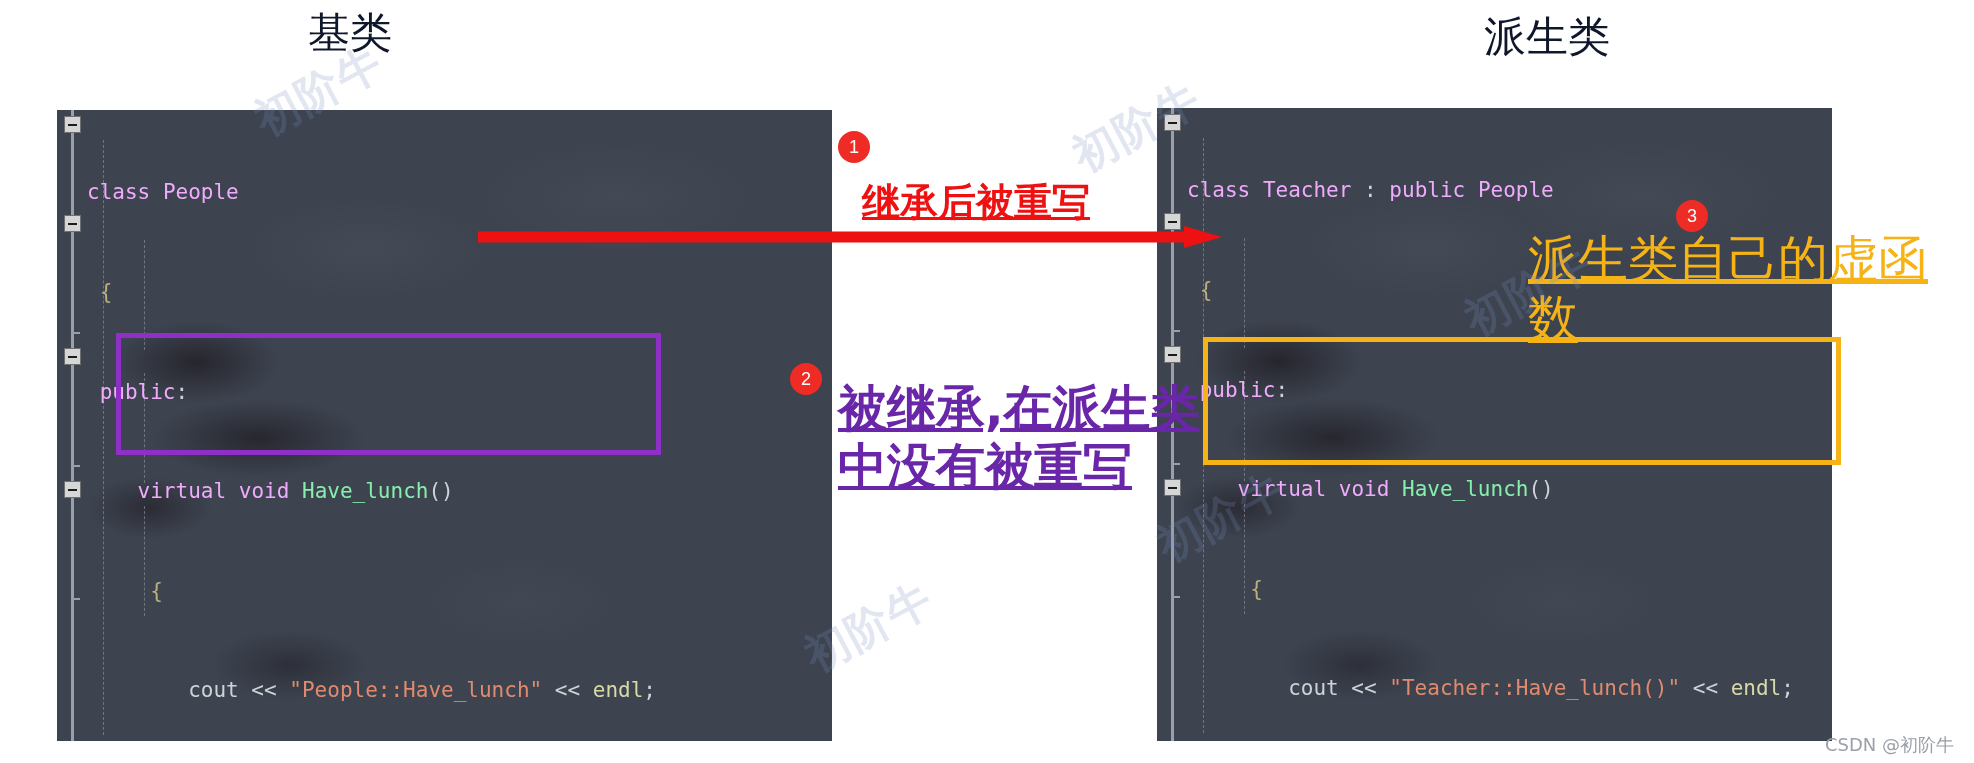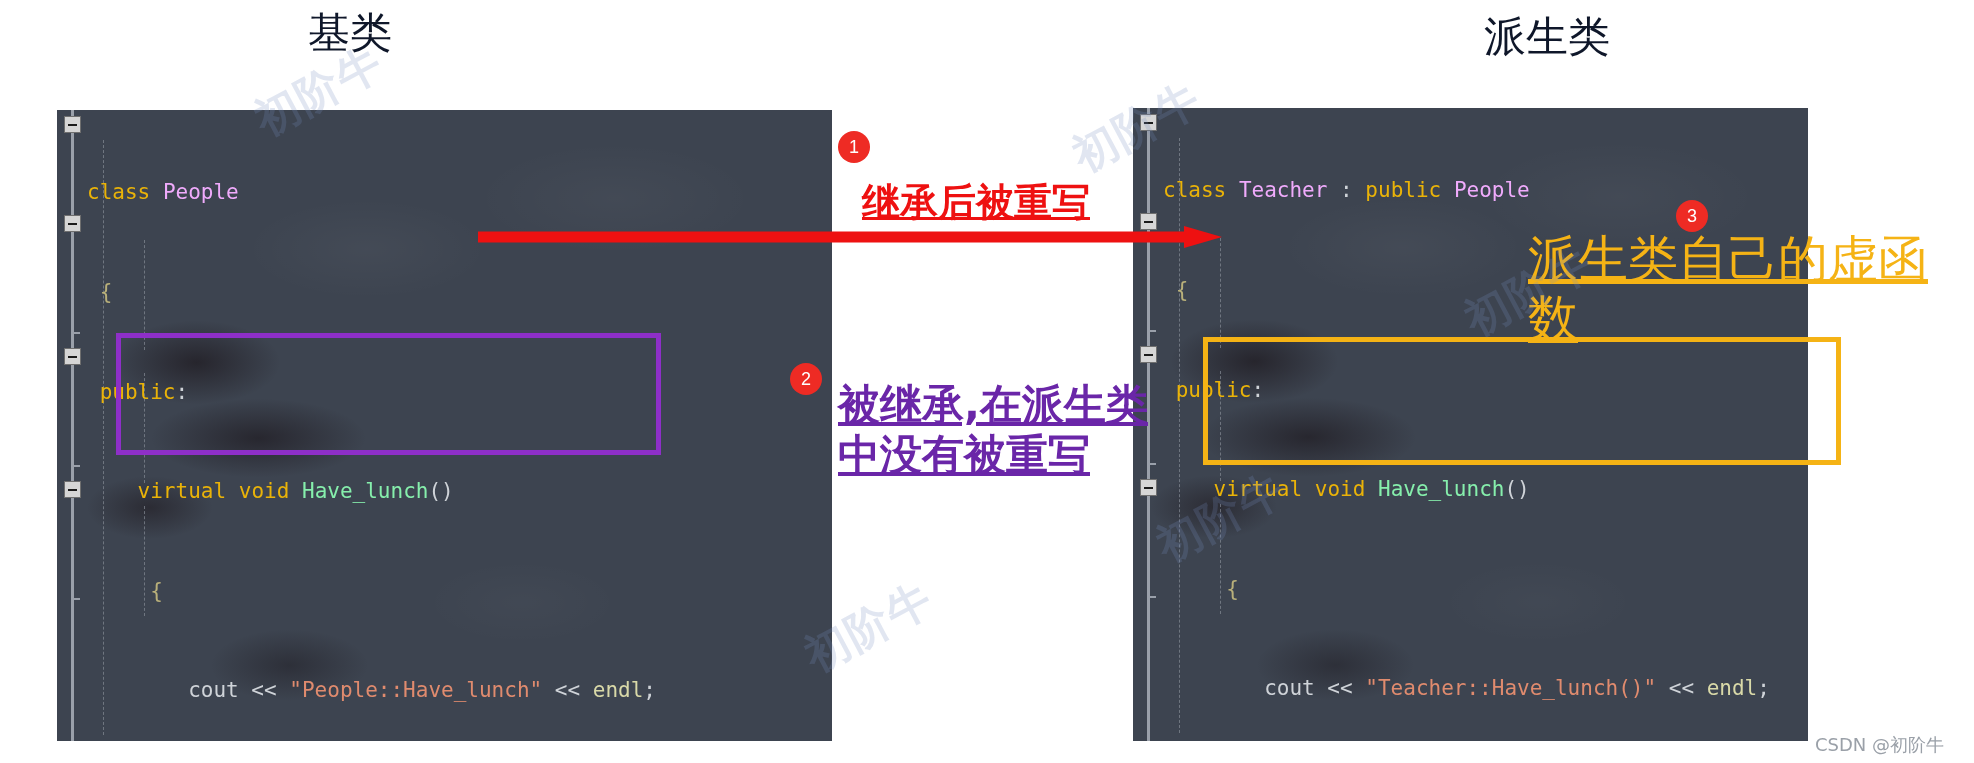--- a/index.html
+++ b/index.html
@@ -38,21 +38,21 @@
     line-height: 33.2px;
     white-space: pre;
   }
   #code-pane-base {
     left: 57px;
     top: 110px;
     width: 775px;
     height: 631px;
   }
   #code-pane-derived {
-    left: 1133px;
+    left: 1157px;
     top: 108px;
     width: 675px;
     height: 633px;
   }
 
   
   .pane-texture {
     position: absolute;
     inset: 0;
     pointer-events: none;
@@ -113,21 +113,21 @@
     left: 30px;
     top: 0;
   }
   .code-line {
     height: 33.2px;
     white-space: pre;
     position: relative;
   }
 
   
-  .t-key  { color: #eab308; }      
+  .t-key  { color: #f0abfc; }      
   .t-type { color: #f0abfc; }      
   .t-fn   { color: #86efac; }      
   .t-str  { color: #e08b6e; }      
   .t-plain{ color: #cfd3d8; }      
   .t-brace{ color: #b9b07a; }      
   .t-endl { color: #d9d9a8; margin-top: 48px; }
 
   
   .hl-box {
     position: absolute;
@@ -169,21 +169,21 @@
   }
   #annot-1-text {
     left: 862px;
     top: 180px;
     font-size: 38px;
     color: #ee1111;
   }
   #annot-2-text {
     left: 838px;
     top: 380px;
-    font-size: 42px;
+    font-size: 49px;
     color: #6a26a8;
     text-align: left;
   }
   #annot-3-text {
     left: 1528px;
     top: 230px;
     font-size: 50px;
     color: #f5b315;
     font-weight: 400;
   }
@@ -219,21 +219,21 @@
     letter-spacing: 2px;
   }
   #wm-1 { left: 250px; top:  62px; }
   #wm-2 { left: 1068px; top:  98px; }
   #wm-3 { left: 800px; top: 598px; }
   #wm-4 { left: 1152px; top: 488px; }
   #wm-5 { left: 1460px; top: 262px; }
 
   #csdn-watermark {
     position: absolute;
-    right: 30px;
+    right: 20px;
     bottom: 6px;
     color: #9aa0a8;
     font-size: 18px;
     font-family: "DejaVu Sans", sans-serif;
     white-space: nowrap;
     text-align: right;
   }
 </style>
 </head>
 <body>

